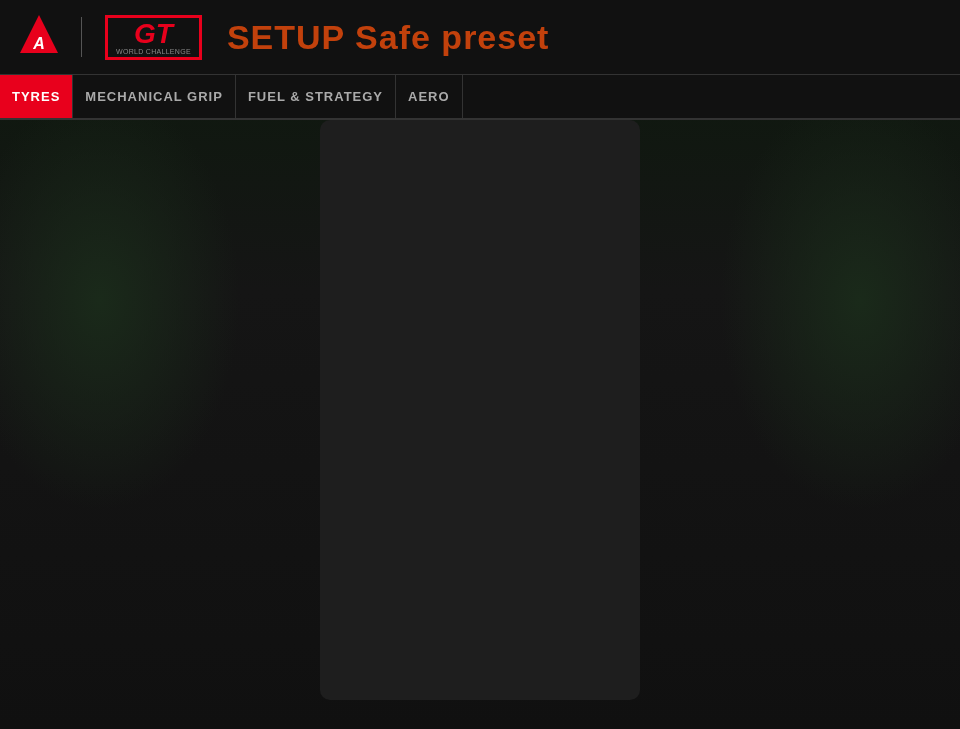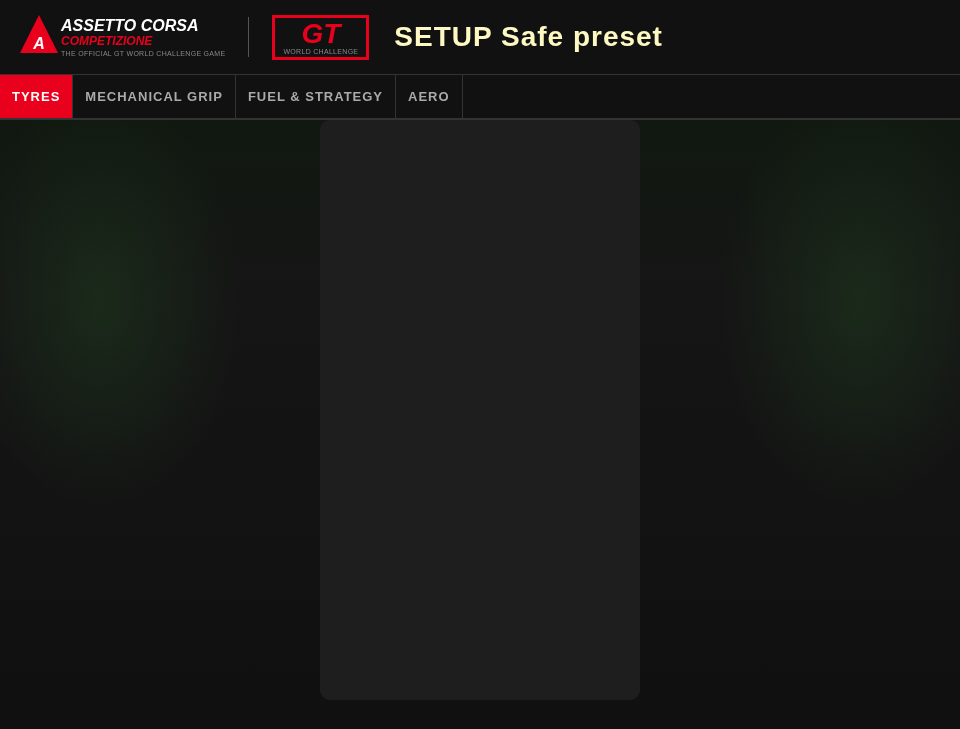--- a/index.html
+++ b/index.html
@@ -23,23 +23,23 @@
       padding: 8px 20px;
       height: 75px;
       border-bottom: 1px solid #333;
     }
     .logo-area {
       display: flex;
       align-items: center;
       gap: 15px;
     }
     .header-title {
-      font-size: 28px;
+      font-size: 34px;
       font-weight: bold;
-      color: #fef9c3;
+      color: #c2410c;
       letter-spacing: 1px;
       margin-left: 10px;
     }
 
     
     .nav-tabs {
       position: relative;
       z-index: 10;
       display: flex;
       align-items: center;
@@ -245,29 +245,20 @@
 
 <div class="header">
   <div class="logo-area">
 
     <div class="acc-logo">
       <div class="acc-logo-top">
         <svg width="38" height="45" viewBox="0 0 38 45">
           <polygon points="19,0 38,38 0,38" fill="#e8001c"></polygon>
           <text x="19" y="34" text-anchor="middle" font-size="16" font-weight="900" font-style="italic" fill="white">A</text>
         </svg>
-        <div>
-          <div style="font-size:16px;font-weight:900;font-style:italic;color:#fff;line-height:1.1;">
-            ASSETTO CORSA
-          </div>
-          <div style="font-size:12px;font-weight:900;font-style:italic;color:#e8001c;line-height:1.1;">
-            COMPETIZIONE
-          </div>
-          <div style="font-size:7px;color:#888;letter-spacing:0.3px;margin-top:2px;">THE OFFICIAL GT WORLD CHALLENGE GAME</div>
-        </div>
       </div>
     </div>
 
     <div class="divider-v"></div>
 
     <div class="gt-logo">
       <div class="gt-logo-text">GT</div>
       <div class="gt-logo-sub">WORLD CHALLENGE</div>
     </div>
 

